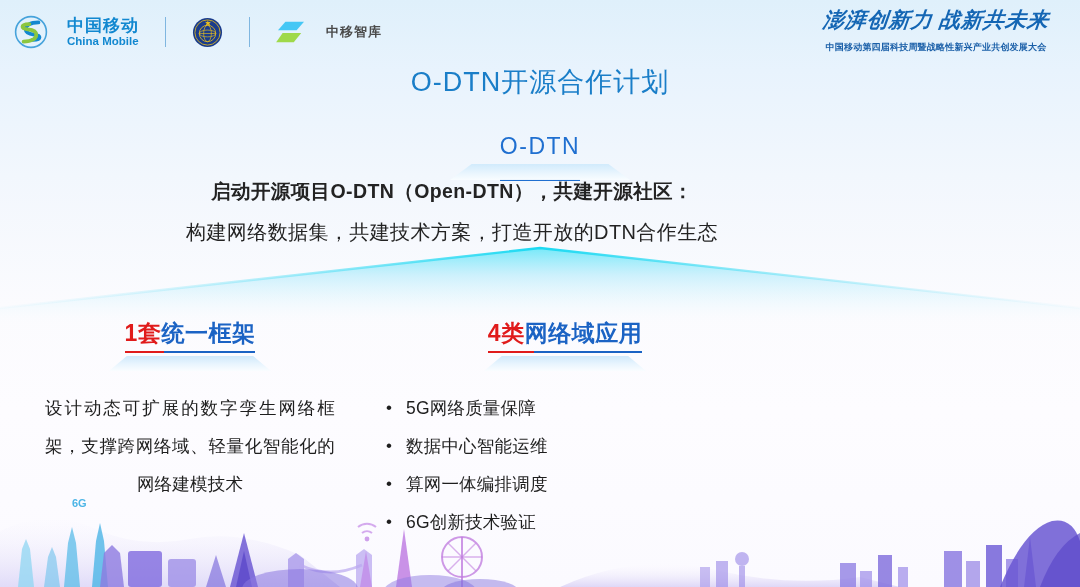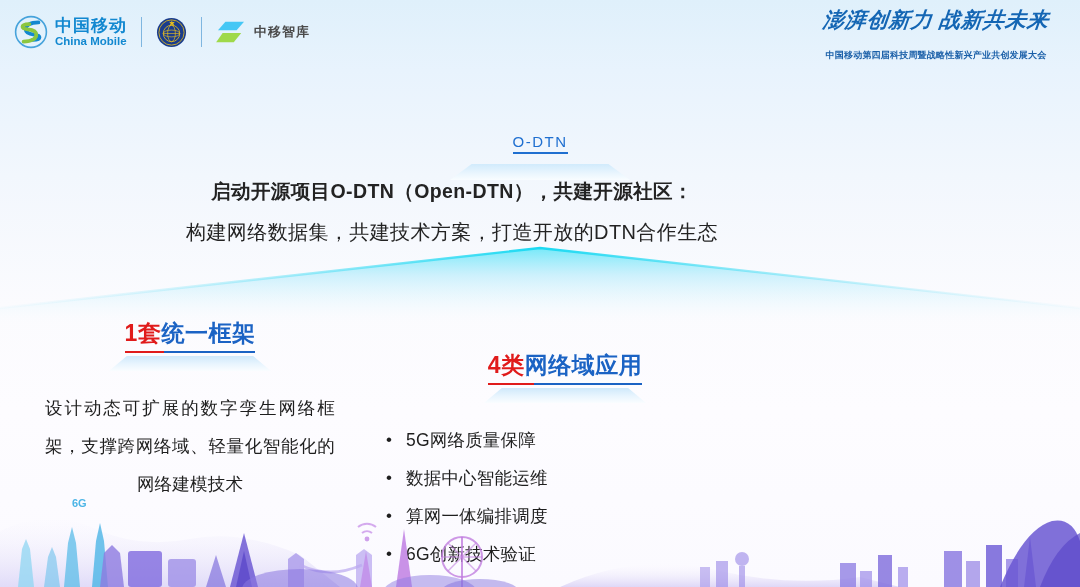--- a/index.html
+++ b/index.html
@@ -28,21 +28,21 @@
     pointer-events: none;
   }
 
   
   .header {
     position: absolute; top: 0; left: 0;
     width: 1080px; height: 60px;
   }
   .logo-row {
     position: absolute; left: 14px; top: 14px;
-    display: flex; align-items: center; gap: 0px;
+    display: flex; align-items: center; gap: 12px;
     height: 36px;
   }
   .cm-logo-mark { width: 34px; height: 34px; flex: 0 0 auto; }
   .cm-logo-text {
     margin-left: 7px;
     display: flex; flex-direction: column; justify-content: center;
     line-height: 1;
   }
   .cm-cn {
     font-size: 17px; font-weight: bold; color: #1288d0;
@@ -69,44 +69,44 @@
   }
   .event-cal {
     font-size: 21px; font-weight: bold; color: #1466b4;
     font-family: "Liberation Serif", "DejaVu Serif", serif;
     font-style: italic;
     letter-spacing: 1px;
     white-space: nowrap;
     transform: skewX(-6deg);
   }
   .event-sub {
-    margin-top: 15px;
+    margin-top: 7px;
     font-size: 9px; color: #1a5fa8; font-weight: bold;
     letter-spacing: 0.2px; white-space: nowrap;
   }
 
   
   .slide-title {
     position: absolute; top: 64px; left: 0; width: 1080px;
     text-align: center;
     font-size: 27px; color: #1a7ec8; font-weight: normal;
     letter-spacing: 1px;
   }
 
   
   .odtn-node {
     position: absolute; top: 133px; left: 0; width: 1080px;
     text-align: center;
   }
   .odtn-label {
     display: inline-block;
-    font-size: 15px; color: #1f6fd0; font-weight: normal;
+    font-size: 23px; color: #1f6fd0; font-weight: normal;
     letter-spacing: 1.5px;
     border-bottom: 2px solid #1f6fd0;
-    padding-bottom: 2px;
+    padding-bottom: 19px;
   }
   .plinth {
     position: absolute; top: 164px; left: 50%;
     transform: translateX(-50%);
     width: 180px; height: 16px;
     background: linear-gradient(to bottom, #cfeafc 0%, #eaf6fe 60%, #f9fdff 100%);
     clip-path: polygon(12% 0%, 88% 0%, 100% 100%, 0% 100%);
     opacity: .95;
   }
 
@@ -123,21 +123,21 @@
 
   
   .columns {
     position: absolute; top: 318px; left: 0;
     width: 1080px; height: 210px;
     display: flex;
   }
   .col { position: relative; }
   .col-1 { width: 380px; }
   .col-2 { width: 330px; }
-  .col-3 { width: 370px; margin-top: 32px; }
+  .col-3 { width: 370px; }
 
   .col-head { text-align: center; position: relative; }
   .col-head-inner {
     display: inline-block;
     font-size: 23px; font-weight: bold; letter-spacing: .5px;
     position: relative; padding-bottom: 4px;
   }
   .num { color: #e01b1b; }
   .rest { color: #1b63c4; }
   .col-head-inner .rule {
@@ -212,20 +212,21 @@
       </svg>
       <span class="zhiku-text">中移智库</span>
     </div>
 
     <div class="event-brand">
       <div class="event-cal">澎湃创新力 战新共未来</div>
       <div class="event-sub">中国移动第四届科技周暨战略性新兴产业共创发展大会</div>
     </div>
   </div>
 
+  <div class="slide-title">O-DTN开源合作计划</div>
 
   <div class="odtn-node">
     <span class="odtn-label">O-DTN</span>
   </div>
   <div class="plinth"></div>
 
   <div class="desc desc-1">启动开源项目O-DTN（Open-DTN），共建开源社区：</div>
   <div class="desc desc-2">构建网络数据集，共建技术方案，打造开放的DTN合作生态</div>
 
   <svg class="chevron" viewBox="0 0 1080 80" preserveAspectRatio="none">

